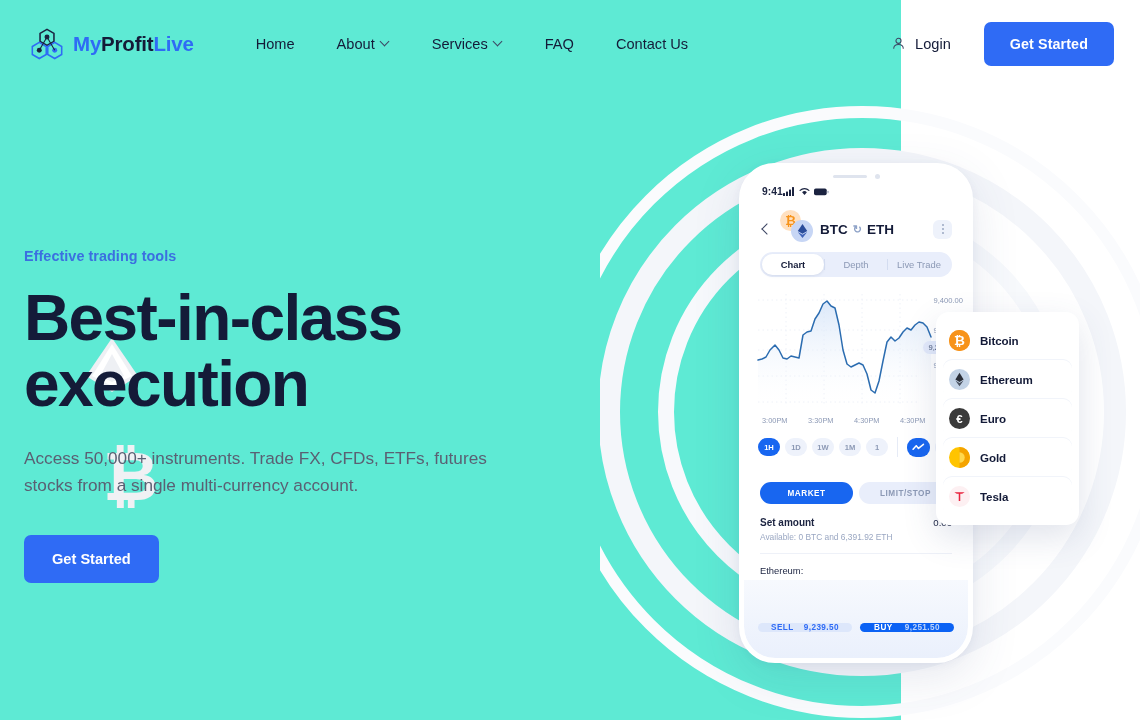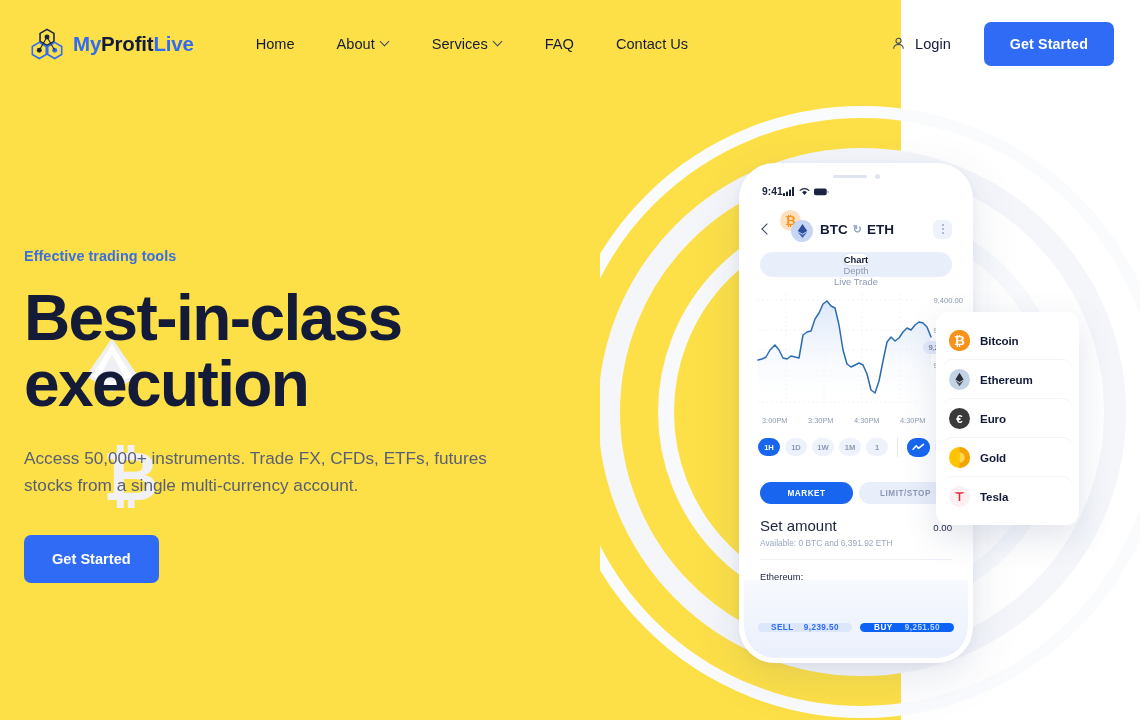--- a/index.html
+++ b/index.html
@@ -2,21 +2,21 @@
 <html><head>
 <meta charset="utf-8">
 <style>
   * { box-sizing: border-box; margin: 0; padding: 0; }
   html, body {
     width: 1140px; height: 720px;
     background: #ffffff;
     font-family: "Liberation Sans", sans-serif;
     overflow: hidden;
   }
-  .page { position: relative; width: 901px; height: 720px; background: #fde047; padding-left: 34px; }
+  .page { position: relative; width: 901px; height: 720px; background: #5eead4; padding-left: 34px; }
 
   
   .header {
     position: absolute; top: 0; left: 0; width: 1140px; height: 87px;
     display: flex; align-items: center; z-index: 40;
   }
   .brand { display: flex; align-items: center; gap: 9px; margin-left: 30px; }
   .brand-mark { width: 34px; height: 34px; display: block; }
   .brand-text { font-size: 20.5px; font-weight: 700; letter-spacing: -0.2px; white-space: nowrap; }
   .brand-text .b-my { color: #2f6bf5; }
@@ -121,21 +121,21 @@
   .pair-title { font-size: 13.5px; font-weight: 700; color: #141b38; display: flex; align-items: center; gap: 5px; margin-left: 2px; }
   .swap-ic { color: #8fa3c8; font-size: 11px; }
   .kebab {
     margin-left: auto; width: 19px; height: 19px; border-radius: 6px; background: #eef2fb;
     display: flex; flex-direction: column; align-items: center; justify-content: center; gap: 1.6px; cursor: pointer;
   }
   .kebab i { width: 2px; height: 2px; border-radius: 50%; background: #9aa7c2; display: block; }
 
   .seg-tabs {
     position: absolute; top: 84px; left: 16px; right: 16px; height: 25px;
-    background: #e9eefb; border-radius: 13px; display: flex; align-items: center; padding: 2px; z-index: 4; flex-direction: column;
+    background: #e9eefb; border-radius: 13px; display: flex; align-items: center; padding: 2px; z-index: 4;
   }
   .seg-tab {
     flex: 1; height: 100%; display: flex; align-items: center; justify-content: center;
     font-size: 9.4px; color: #8c99b5; font-weight: 500; cursor: pointer; border-radius: 11px;
   }
   .seg-tab.active { background: #fff; color: #141b38; font-weight: 700; box-shadow: 0 1px 3px rgba(50,70,120,.12); }
   .seg-div { width: 1px; height: 11px; background: #d3dcf0; }
 
   .chart-area { position: absolute; top: 120px; left: 0; width: 100%; height: 128px; z-index: 3; }
   .y-labels { position: absolute; right: 5px; top: 0; width: 52px; height: 128px; }
@@ -168,21 +168,21 @@
     background: #fff; padding: 12px 16px 0; z-index: 4;
   }
   .mk-tabs { display: flex; gap: 6px; }
   .mk-tab {
     flex: 1; height: 22px; border-radius: 11px; display: flex; align-items: center; justify-content: center;
     font-size: 8.2px; font-weight: 700; letter-spacing: 0.5px; cursor: pointer;
   }
   .mk-tab.active { background: #1866f0; color: #fff; }
   .mk-tab.idle { background: #e9eefb; color: #8c99b5; }
   .amt-row { display: flex; justify-content: space-between; align-items: baseline; margin-top: 13px; }
-  .amt-label { font-size: 15px; color: #1b2340; font-weight: 400; }
+  .amt-label { font-size: 10px; color: #1b2340; font-weight: 700; }
   .amt-val { font-size: 9.6px; color: #1b2340; font-weight: 500; }
   .avail { font-size: 8.4px; color: #9aa7c2; margin-top: 4px; }
   .hr-line { height: 1px; background: #eef1f8; margin-top: 11px; }
   .commition { font-size: 9.4px; color: #1b2340; font-weight: 500; margin-top: 11px; }
 
   .trade-row {
     position: absolute; bottom: 26px; left: 14px; right: 14px; height: 30px;
     display: flex; gap: 8px; z-index: 4; align-items: flex-end;
   }
   .trade-btn {

